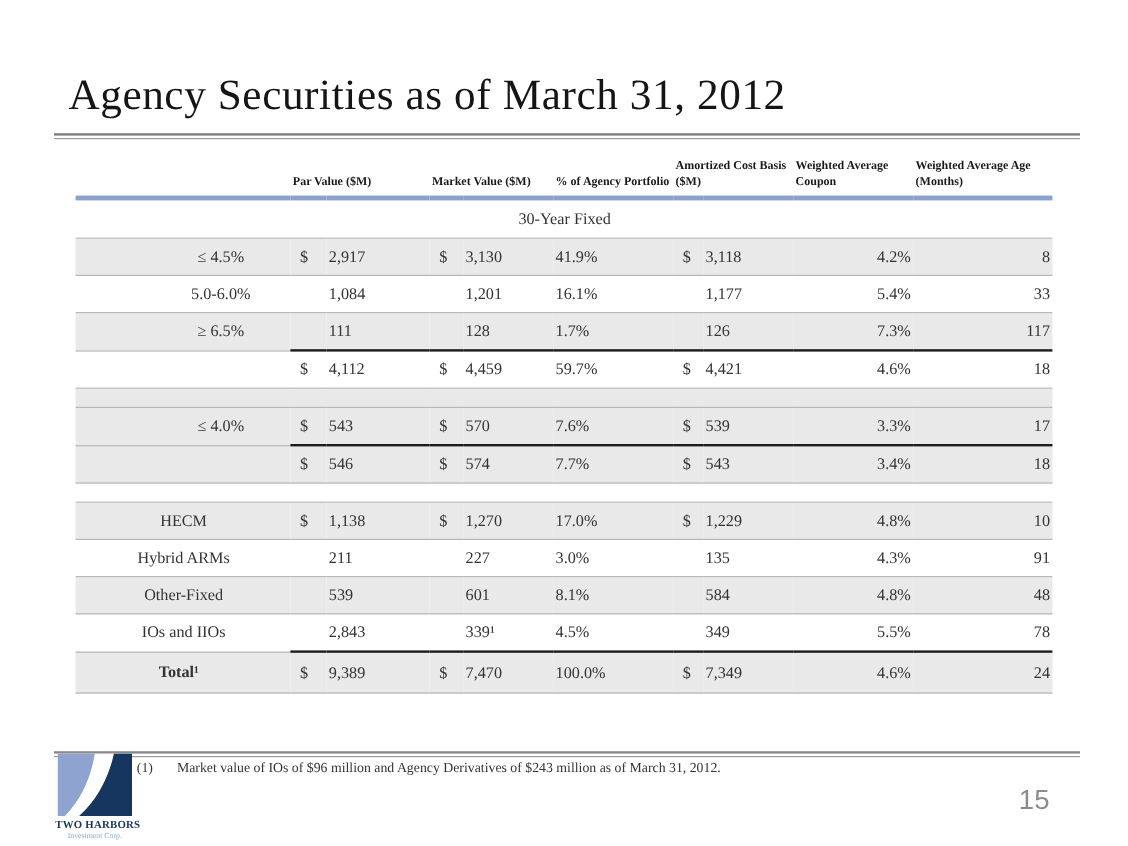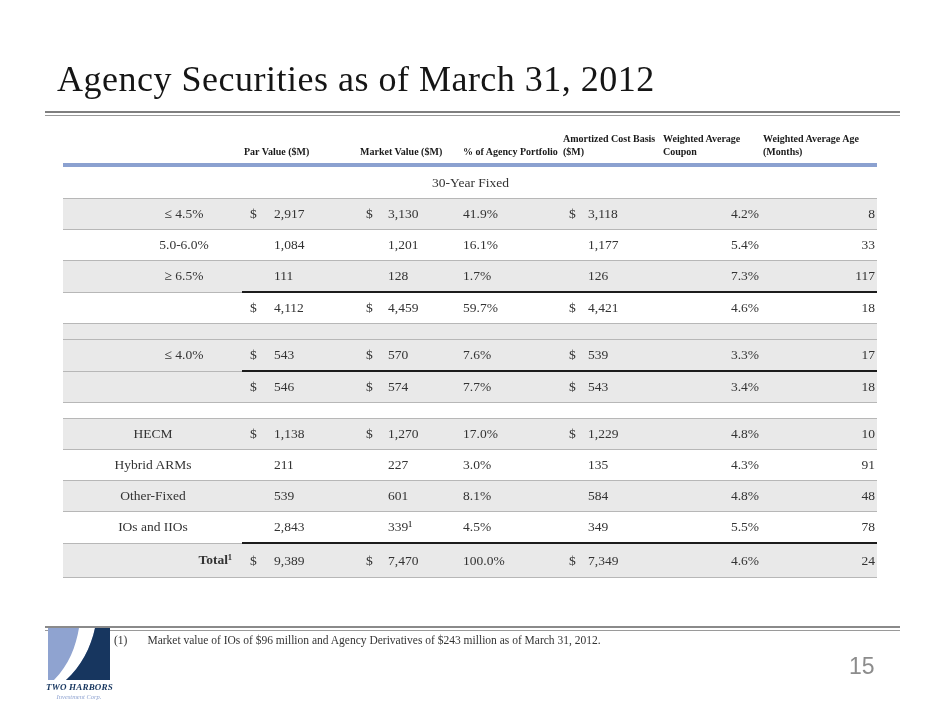--- a/index.html
+++ b/index.html
@@ -20,30 +20,30 @@
   tr.shade td{background:#e9e9e9;}
   tr.spacer td{height:15px;}
   tr.section td{height:31px;}
   tr.total td{height:33px;}
   td.label{text-align:center;padding-left:3px;}
   td.label.indent{padding-left:65px;}
   td.dollar{text-align:left;padding-left:8px;}
   td.num{padding-right:8px;}
   td.center{text-align:right;}
   tr.rule-above td:nth-child(n+2){border-top:2px solid #1c1c1c;}
-  tr.total td.label{font-weight:bold;text-align:right;padding-right:10px;}
+  tr.total td.label{font-weight:bold;padding-right:10px;}
 
   .footer-rule{position:absolute;left:45px;top:626px;width:867px;height:2px;
          border-top:2px solid #8a8a8a;border-bottom:1px solid #9a9a9a;}
   .footnote{position:absolute;left:114px;top:634px;font-size:11.5px;color:#333;
          display:flex;gap:20px;font-family:"Liberation Serif",serif;}
   .page-number{position:absolute;left:849px;top:641px;font-size:23px;color:#8c8c8c;
          font-family:"Liberation Sans",sans-serif;margin-top:12px;}
 
-  .logo{position:absolute;left:46px;top:628px;width:66px;text-align:center;font-style:italic;}
+  .logo{position:absolute;left:46px;top:628px;width:66px;text-align:center;}
   .logo svg{display:block;width:62px;height:52px;margin:0 auto;}
   .logo-name{font-size:9px;font-weight:bold;color:#17365f;letter-spacing:0.2px;
          margin-top:2px;white-space:nowrap;font-family:"Liberation Serif",serif;}
   .logo-sub{font-size:6.5px;color:#8fa3d0;margin-top:1px;white-space:nowrap;
          font-family:"Liberation Serif",serif;}
 </style>
 </head>
 <body>
 
 <div class="slide">

